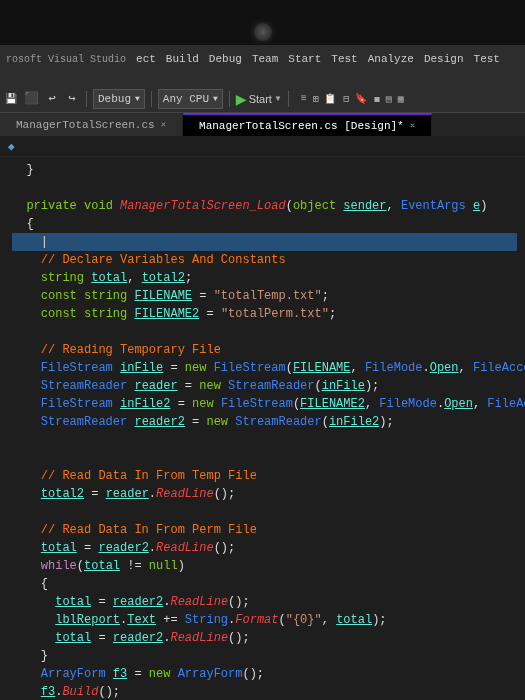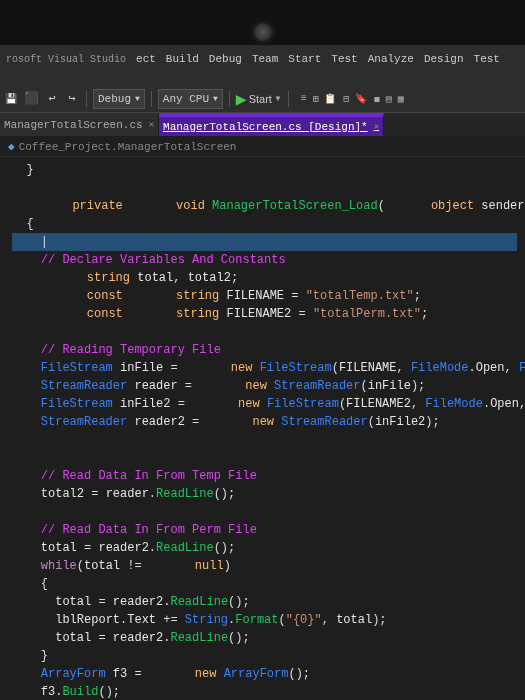--- a/index.html
+++ b/index.html
@@ -112,34 +112,33 @@
     .tab-bar {
       background: #252526;
       display: flex;
       align-items: stretch;
       border-bottom: 1px solid #1e1e1e;
       height: 24px;
     }
     .tab {
       display: flex;
       align-items: center;
-      padding: 0 4px;
+      padding: 0 16px;
       font-size: 11px;
       color: #aaa;
       background: #2d2d2d;
       border-right: 1px solid #1e1e1e;
       cursor: pointer;
       gap: 4px;
       white-space: nowrap;
     }
     .tab.active {
-      background: #4c1d95;
+      background: #000000;
       color: #fff;
-      border-top: 4px solid #6d28d9;
-      text-decoration: underline;
+      border-top: 2px solid #6d28d9;
     }
     .tab-close {
       font-size: 9px;
       color: #888;
       margin-left: 2px;
     }
 
     
     .breadcrumb-bar {
       background: #1e1e1e;
@@ -176,27 +175,27 @@
       height: 18px;
       white-space: pre;
       display: flex;
       align-items: center;
     }
     .code-line.highlighted {
       background: #264f78;
     }
 
     
-    .kw { color: #fdba74; margin-left: 46px; }        
+    .kw { color: #84cc16; }        
     .kw2 { color: #c586c0; }       
     .type { color: #3b82f6; }      
     .str { color: #ce9178; }       
-    .comment { color: #d946ef; }   
-    .method { color: #22c55e; }       
-    .param { color: #e5e5e5; }     
+    .comment { color: #f97316; }   
+    .method { color: #ef4444; font-style: italic; }       
+    .param { color: #5eead4; text-decoration: underline; }     
     .plain { color: #dcdcdc; }     
 
     
     .code-content::-webkit-scrollbar { width: 6px; height: 6px; }
     .code-content::-webkit-scrollbar-track { background: #1e1e1e; }
     .code-content::-webkit-scrollbar-thumb { background: #424242; }
 
     
     .left-gutter {
       width: 4px;
@@ -268,21 +267,20 @@
     <span class="tab-close">✕</span>
   </div>
   <div class="tab active">
     <span>ManagerTotalScreen.cs [Design]*</span>
     <span class="tab-close">✕</span>
   </div>
 </div>
 
 <div class="breadcrumb-bar">
   <span style="color:#569cd6;">◆</span>
-  <span>Coffee_Project.ManagerTotalScreen</span>
 </div>
 
 <div class="code-area">
 
   <div class="left-gutter"></div>
 
   <div class="code-content">
 
     <div class="code-line"><span class="plain">  }</span></div>
     <div class="code-line"><span>&nbsp;</span></div>

